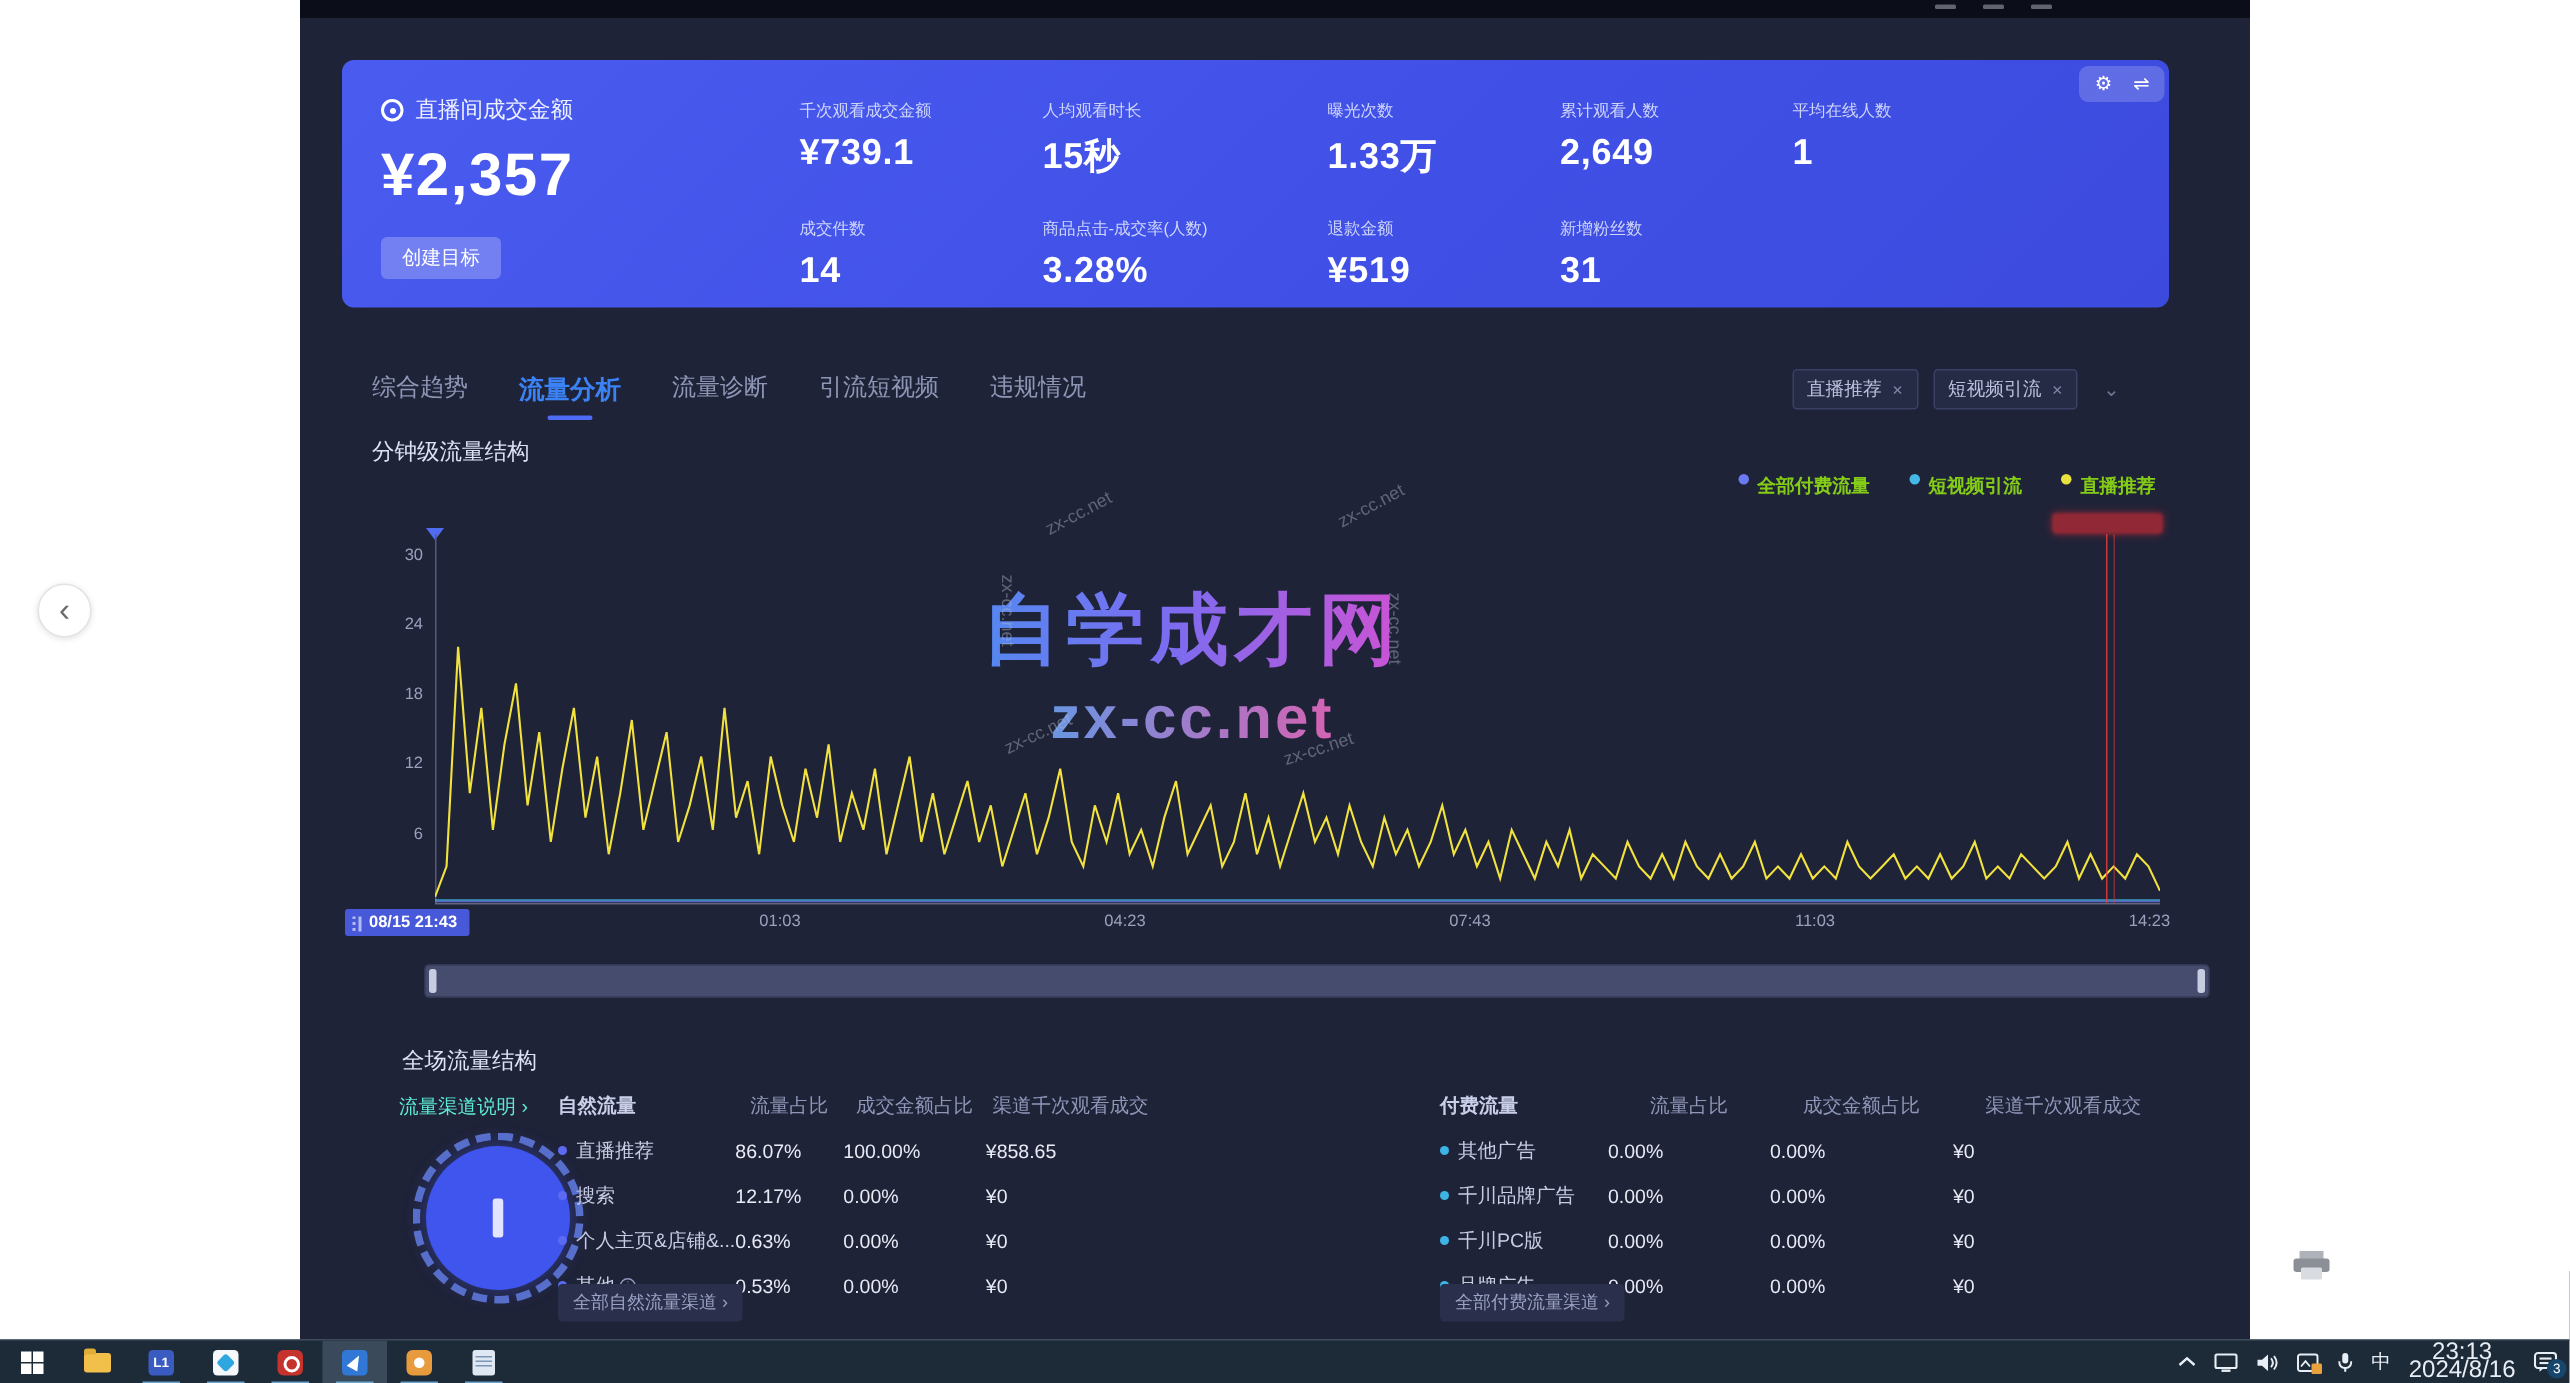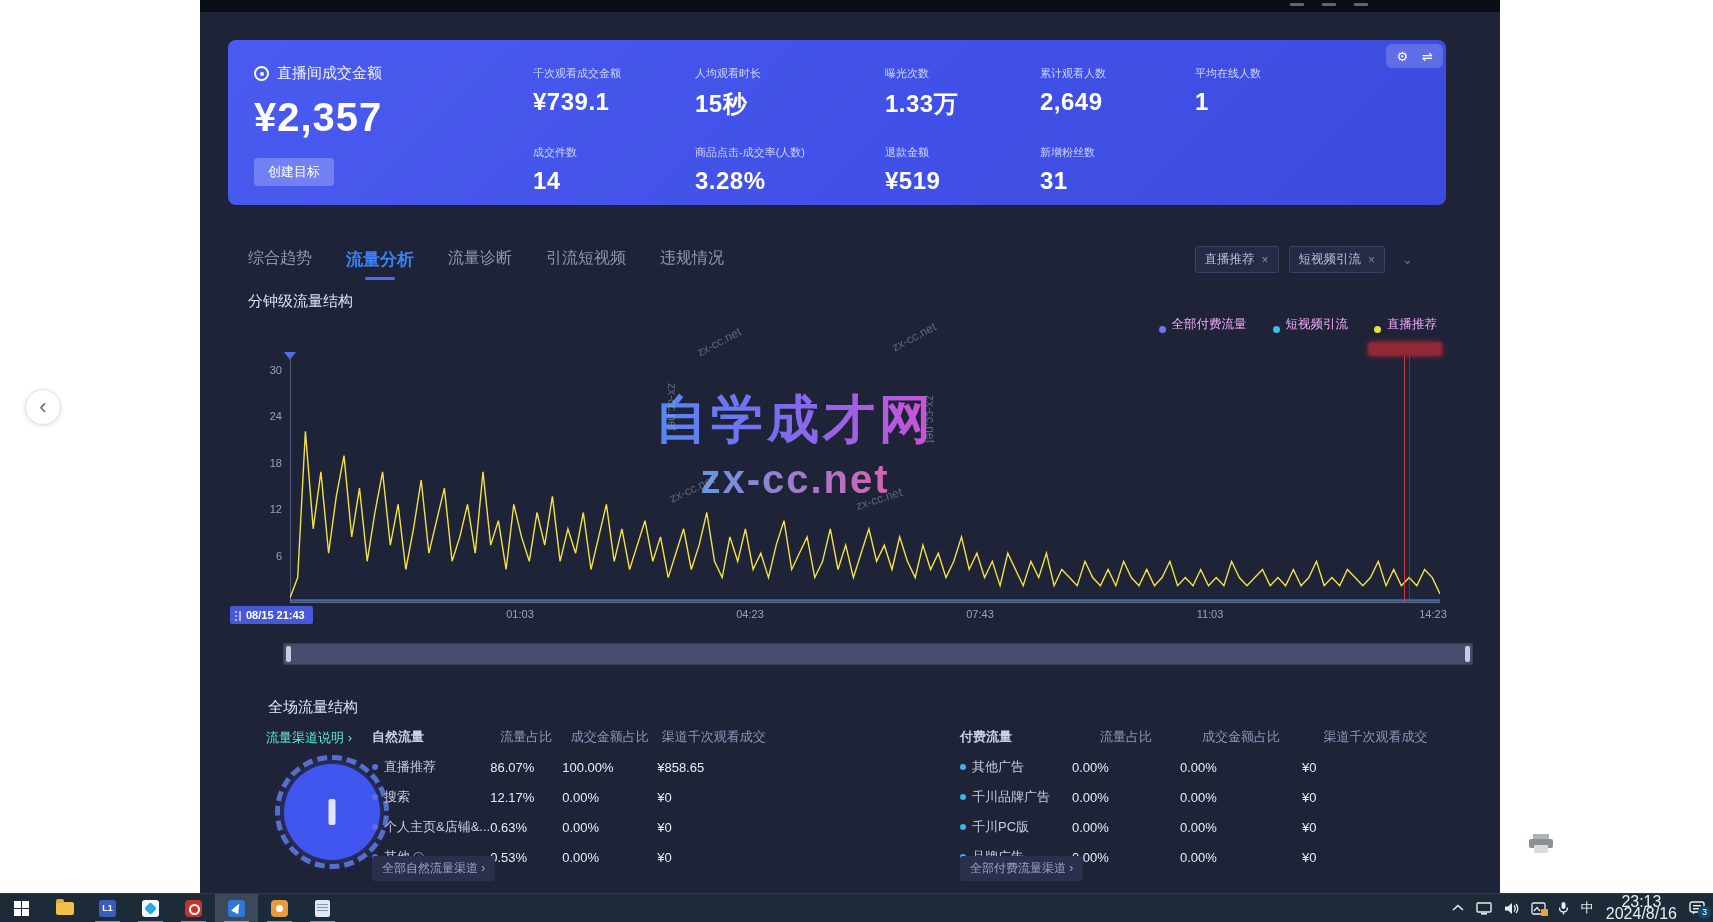--- a/index.html
+++ b/index.html
@@ -43,21 +43,21 @@
     width:30px; height:3px; border-radius:2px; background:#4d6bf5; }
   .filter-tags { position:absolute; right:80px; top:246px; display:flex; gap:10px; align-items:center; }
   .ftag { background:#262b45; border:1px solid #3a4066; color:#b9c0dd; font-size:12.5px;
     padding:4px 9px; border-radius:3px; display:flex; gap:7px; align-items:center; cursor:pointer; }
   .ftag .x { color:#7d84a5; font-size:12px; }
   .fchevron { color:#707698; font-size:13px; padding:3px 7px; cursor:pointer; }
 
   
   .sec-title { position:absolute; font-size:15px; color:#dde2f4; font-weight:500; }
   .legend { position:absolute; right:63px; top:316px; display:flex; gap:26px; align-items:center; }
-  .litem { display:flex; gap:6px; align-items:flex-end; font-size:12.5px; color:#f0abfc; cursor:pointer; }
+  .litem { display:flex; gap:6px; align-items:flex-start; font-size:12.5px; color:#84cc16; cursor:pointer;font-weight:bold; }
   .ldot { width:7px; height:7px; border-radius:50%; }
 
   .axis-v { position:absolute; left:90px; top:356px; width:1px; height:246px; background:#565b7c; }
   .axis-arrow { position:absolute; left:84px; top:352px; width:0; height:0;
     border-left:6px solid transparent; border-right:6px solid transparent; border-top:8px solid #4f6cf3; }
   .axis-h { position:absolute; left:90px; top:602px; width:1150px; height:1px; background:#63677f; }
   .ytick { position:absolute; width:34px; text-align:right; left:48px; transform:translateY(-50%);
     font-size:11px; color:#9aa1bd; }
   #minute-chart-svg { position:absolute; left:90px; top:358px; }
 

